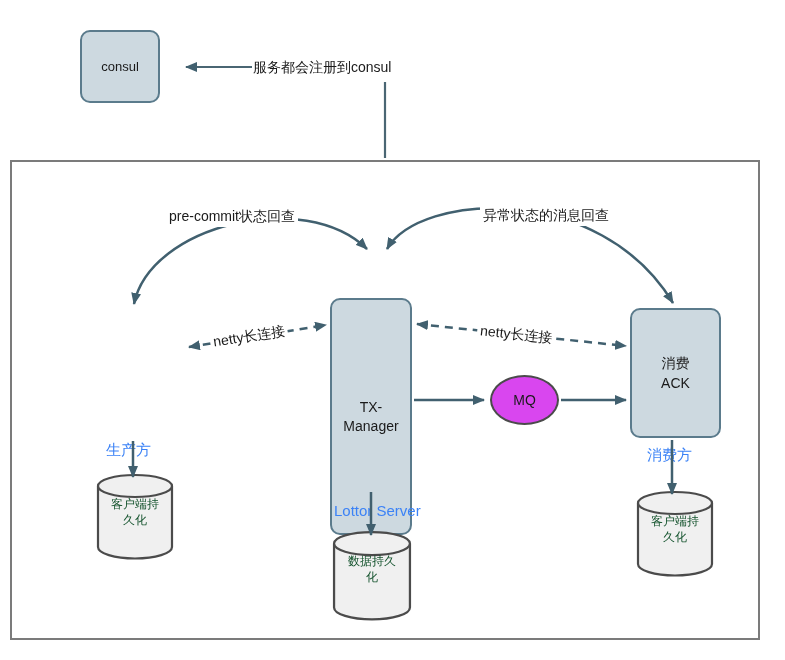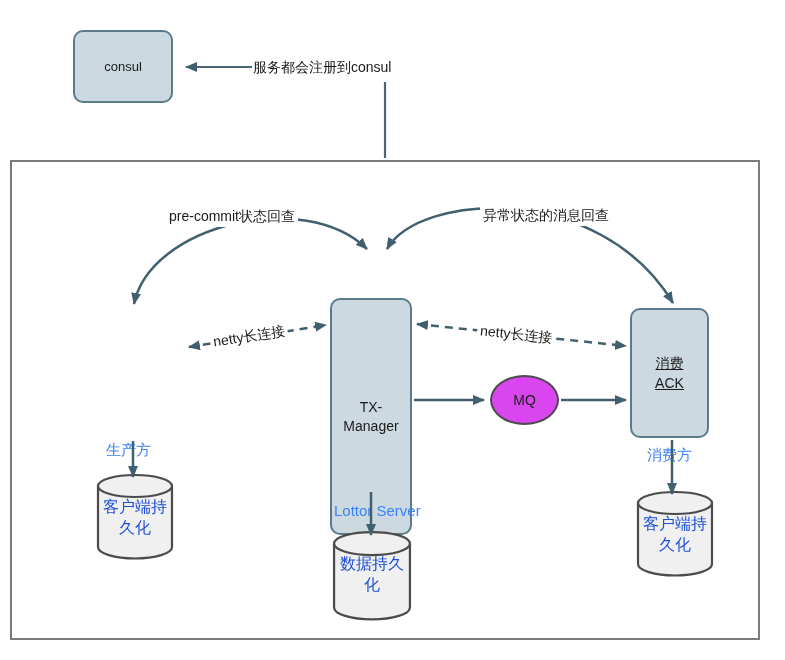--- a/index.html
+++ b/index.html
@@ -7,40 +7,40 @@
     position:relative;width:785px;height:660px;background:#ffffff;overflow:hidden;
     font-family:"Liberation Sans","DejaVu Sans",sans-serif;color:#1a1a1a;
   }
   
   .node{
     position:absolute;box-sizing:border-box;background:#cdd9e0;border:2px solid #5b7b8c;
     border-radius:10px;display:flex;flex-direction:column;align-items:center;
     justify-content:center;text-align:center;font-size:14px;z-index:1;
   }
   .node span{display:block;}
-  #consul-box{left:73px;top:30px;width:100px;height:73px;font-size:13px;}
+  #consul-box{left:80px;top:30px;width:80px;height:73px;font-size:13px;}
   #precommit-box{left:90px;top:309px;width:88px;height:130px;justify-content:flex-start;padding-top:20px;gap:21px;}
   #tx-box{left:330px;top:254px;width:82px;height:237px;line-height:1.35;margin-top:44px;}
-  #ack-box{left:630px;top:308px;width:79px;height:130px;gap:2px;text-decoration:underline;}
+  #ack-box{left:630px;top:308px;width:91px;height:130px;gap:2px;}
   #mq-ellipse{
     position:absolute;left:490px;top:375px;width:69px;height:50px;box-sizing:border-box;
     background:#d946ef;border:2px solid #4b4b4b;border-radius:50%;
     display:flex;align-items:center;justify-content:center;font-size:14px;z-index:1;
   }
   
   #outer-box{
     position:absolute;left:10px;top:160px;width:750px;height:480px;box-sizing:border-box;
     border:2px solid #7b7b7b;background:transparent;z-index:0;
   }
   
   .cyl{position:absolute;z-index:1;}
   .cyl svg{position:absolute;left:0;top:0;width:100%;height:100%;}
   .cyl .cyl-text{
     position:absolute;left:0;top:24px;width:100%;text-align:center;
-    font-size:16px;line-height:1.3;color:#1d4ed8;
+    font-size:12px;line-height:1.3;color:#14532d;
   }
   #cyl-left{left:96px;top:473px;width:78px;height:87px;}
   #cyl-center{left:332px;top:530px;width:80px;height:91px;}
   #cyl-right{left:636px;top:490px;width:78px;height:87px;}
   
   #connector-layer{position:absolute;left:0;top:0;width:785px;height:660px;z-index:2;pointer-events:none;}
   
   .lbl{position:absolute;font-size:14px;white-space:nowrap;z-index:1;}
   .lbl.masked{background:#ffffff;padding:1px 3px;z-index:3;}
   .lbl.blue{color:#3b82f6;font-size:15px;z-index:1;}

